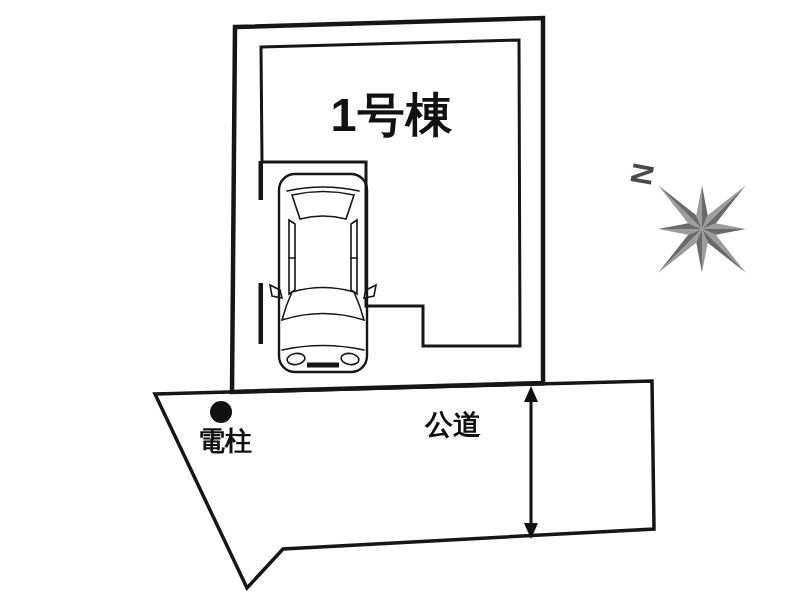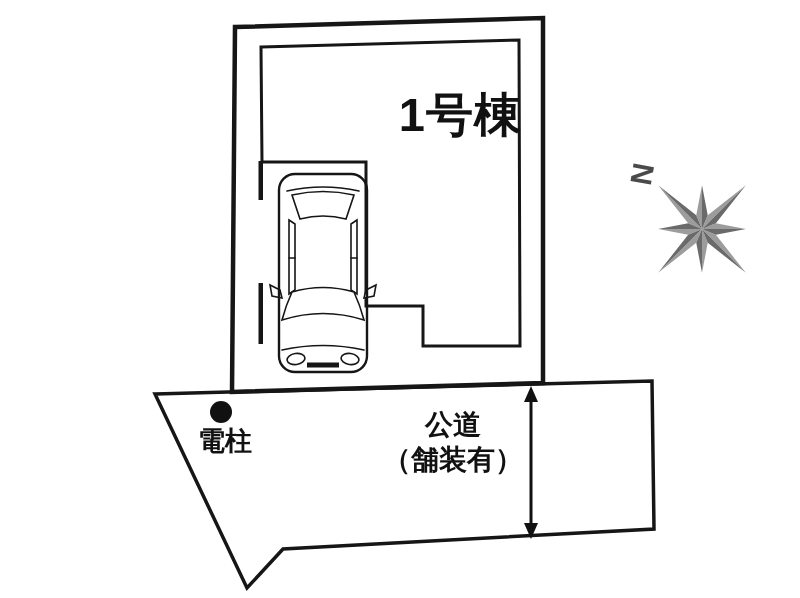--- a/index.html
+++ b/index.html
@@ -13,21 +13,21 @@
   .stage svg{position:absolute;left:0;top:0;}
   .label{
     position:absolute;
     color:#111;
     font-weight:bold;
     text-align:center;
     white-space:nowrap;
   }
   .building-label{
     left:262px;top:84px;width:260px;
-    font-size:47px;letter-spacing:1px;text-align:right;
+    font-size:47px;letter-spacing:1px;
   }
   .pole-label{
     left:184px;top:423px;width:82px;
     font-size:27px;
   }
   .road-label{
     left:381px;top:407px;width:144px;
     font-size:28px;line-height:35px;font-family:Liberation Serif, serif;
   }
   .outline{stroke:#161616;fill:none;}
@@ -90,16 +90,15 @@
     </g>
     <text x="0" y="0" transform="translate(642,174) rotate(-80)" text-anchor="middle" dy="0.35em" font-family="Liberation Sans, DejaVu Sans, sans-serif" font-size="30" font-weight="bold" fill="#4a4a4a">N</text>
   </svg>
 
   <div class="label building-label">1号棟</div>
 
   <div class="label pole-label">電柱</div>
 
   <div class="label road-label">
     <div>公道</div>
-    <div>（舗装有）</div>
   </div>
 
 </div>
 
 </body></html>

